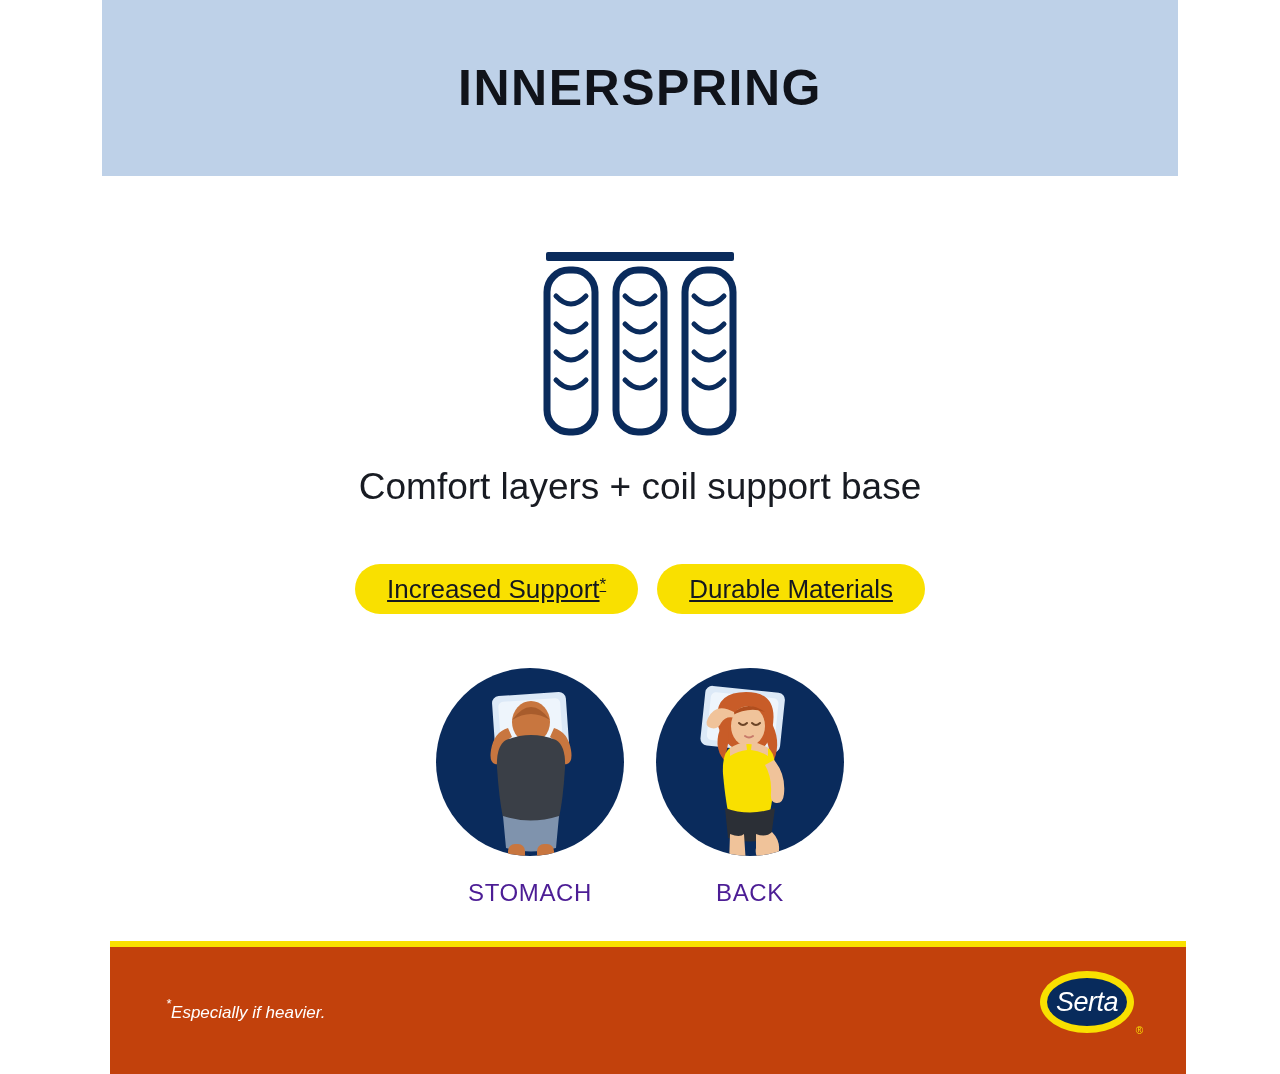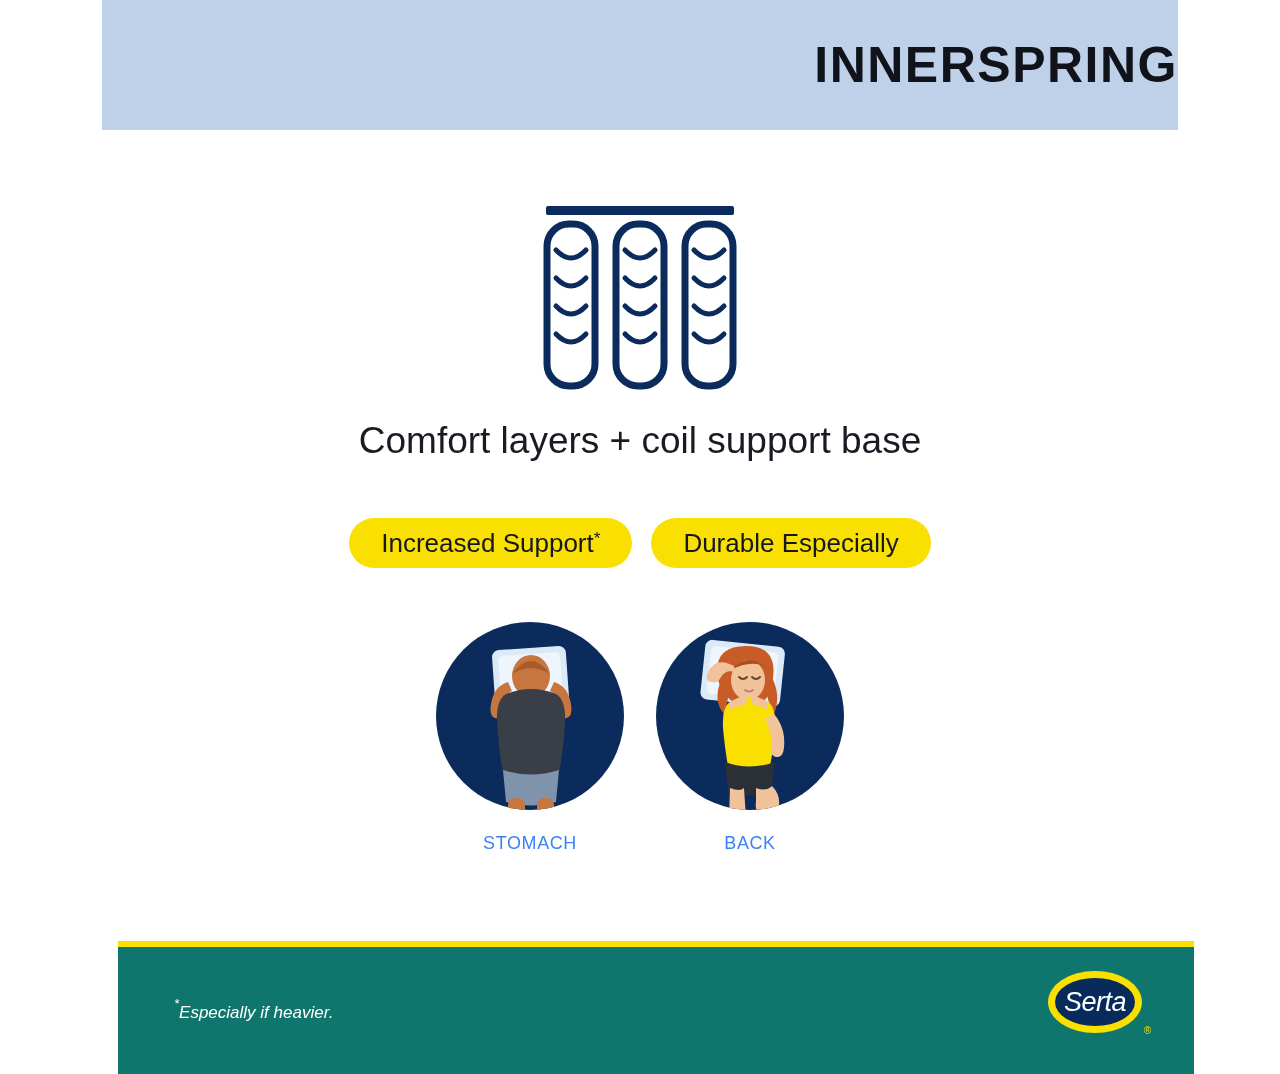--- a/index.html
+++ b/index.html
@@ -13,25 +13,25 @@
   #card {
     position: absolute;
     left: 102px;
     top: 0;
     width: 1076px;
     height: 1074px;
     background: #ffffff;
   }
   
   #header {
-    height: 130px;
+    height: 176px;
     background: #bed1e8;
     display: flex;
     align-items: center;
-    justify-content: flex-end;
+    justify-content: center;
   }
   #header-title {
     font-size: 50px;
     font-weight: bold;
     letter-spacing: 1.5px;
     color: #10131a;
     font-family: "Liberation Sans", sans-serif;
   }
   
   #icon-wrap {
@@ -59,20 +59,21 @@
     background: #f9e000;
     border-radius: 30px;
     height: 50px;
     padding: 0 32px;
     display: flex;
     align-items: center;
     justify-content: center;
     font-size: 26px;
     color: #15181f;
     white-space: nowrap;
+    text-decoration: underline;
   }
   .pill sup {
     font-size: 17px;
     line-height: 0;
     position: relative;
     top: -4px;
   }
   
   #positions {
     margin-top: 54px;
@@ -89,32 +90,32 @@
   .circle {
     width: 188px;
     height: 188px;
     border-radius: 50%;
     background: #0a2b5c;
     overflow: hidden;
     position: relative;
   }
   .pos-label {
     margin-top: 23px;
-    font-size: 18px;
+    font-size: 24px;
     letter-spacing: 0.6px;
-    color: #3b82f6;
+    color: #4c1d95;
   }
   
   #footer {
     position: absolute;
-    left: 16px;
+    left: 8px;
     bottom: 0;
     width: 1076px;
     height: 133px;
-    background: #0f766e;
+    background: #c2410c;
     border-top: 6px solid #f9e000;
   }
   #footnote {
     position: absolute;
     left: 56px;
     top: 56px;
     color: #ffffff;
     font-size: 17px;
     font-style: italic;
   }
@@ -201,21 +202,21 @@
   </div>
 
   <div id="subtitle">Comfort layers + coil support base</div>
 
   <div id="pills">
     <div class="pill">
       <span>Increased Support</span>
         <sup>*</sup>
     </div>
     <div class="pill">
-      <span>Durable Especially</span>
+      <span>Durable Materials</span>
     </div>
   </div>
 
   <div id="positions">
 
     <div class="position">
       <div class="circle">
         <svg width="188" height="188" viewBox="0 0 188 188">
 
           <g transform="rotate(-4 94 62)">

